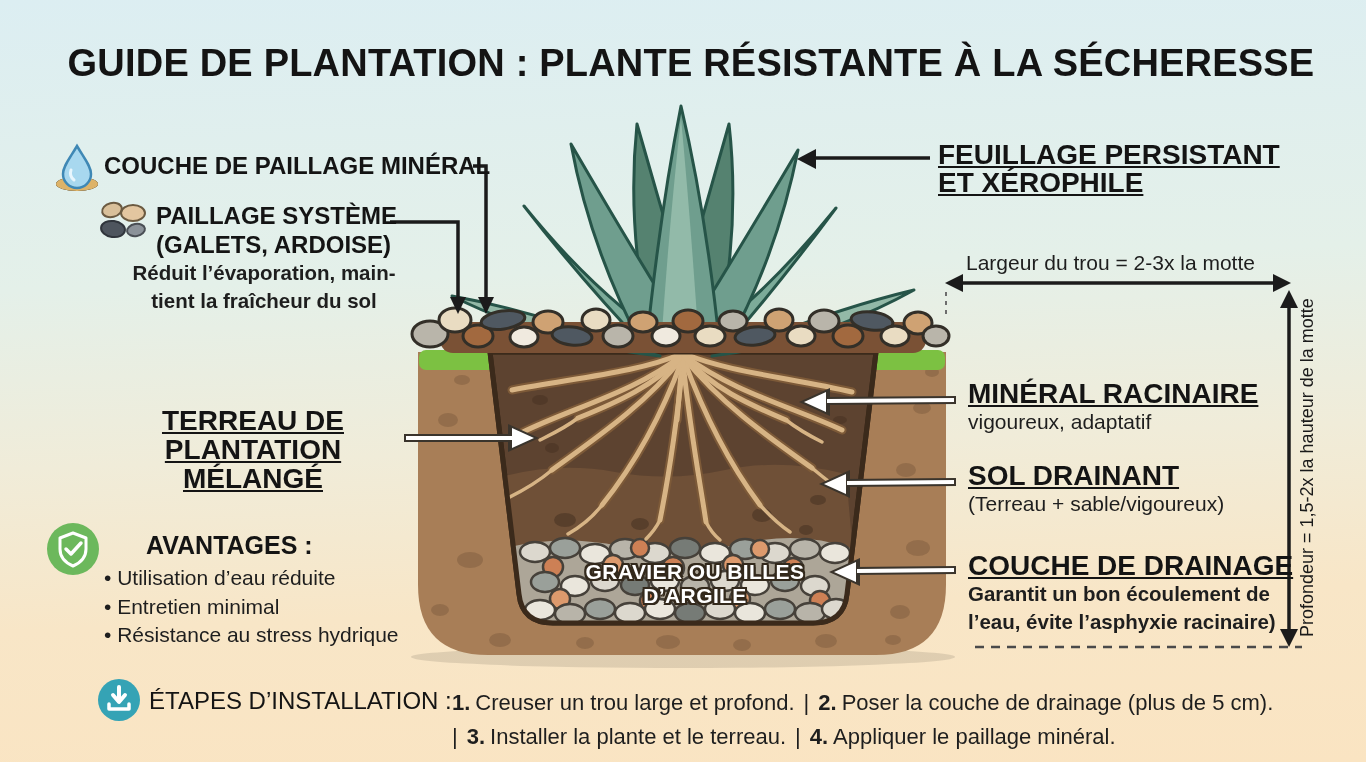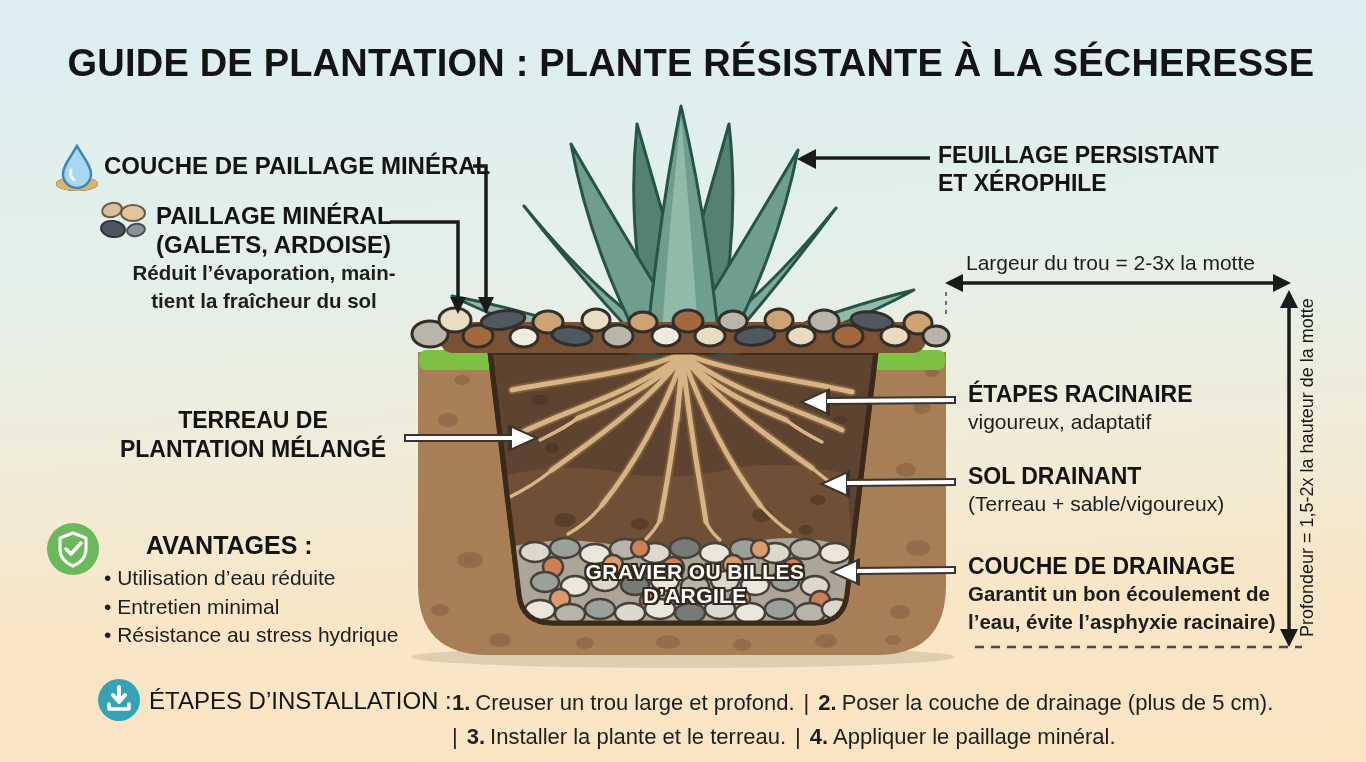--- a/index.html
+++ b/index.html
@@ -3,21 +3,21 @@
 <meta charset="utf-8">
 <style>
   html,body{margin:0;padding:0;}
   body{font-family:"Liberation Sans","DejaVu Sans",sans-serif;color:#1b1b1b;}
   .stage{position:relative;width:1366px;height:762px;overflow:hidden;
          background:linear-gradient(178deg,#dceef2 0%,#e4f0e9 36%,#f0ecd9 58%,#f8e6c7 78%,#fae4c2 100%);}
   .abs{position:absolute;}
   .title{left:0;top:34px;width:1366px;text-align:center;font-size:38px;font-weight:700;
          letter-spacing:.2px;color:#141414;}
   .b24{font-size:24px;font-weight:700;line-height:29px;color:#141414;}
-  .b23{font-size:23px;font-weight:700;line-height:28px;color:#141414;}
+  .b23{font-size:28px;font-weight:700;line-height:28px;color:#141414;text-decoration:underline;}
   .r21{font-size:21px;font-weight:400;line-height:27px;color:#1e1e1e;}
   .r20{font-size:20.5px;font-weight:700;line-height:28px;color:#1e1e1e;}
   .center{text-align:center;}
   .gravel-label{left:532px;top:560px;width:326px;text-align:center;font-size:21px;font-weight:700;
     letter-spacing:.4px;color:#fff;
     text-shadow:-2px 0 0 #33291c,2px 0 0 #33291c,0 -2px 0 #33291c,0 2px 0 #33291c,
                 -2px -2px 0 #33291c,2px 2px 0 #33291c,-2px 2px 0 #33291c,2px -2px 0 #33291c;}
   .v-label{left:1297px;top:286px;height:364px;width:26px;writing-mode:vertical-rl;
     transform:rotate(180deg);font-size:18px;color:#1a1a1a;text-align:center;}
   .adv-list div{font-size:21px;line-height:28.5px;color:#1e1e1e;}
@@ -259,21 +259,21 @@
 
   <span class="abs" style="left:98px;top:200px;">
     <svg width="54" height="44" viewBox="0 0 54 44">
       <ellipse cx="14" cy="10" rx="10" ry="7" fill="#d9c09a" stroke="#6b5a41" stroke-width="2" transform="rotate(-14 14 10)"></ellipse>
       <ellipse cx="35" cy="13" rx="12" ry="8" fill="#e3c6a0" stroke="#6b5a41" stroke-width="2"></ellipse>
       <ellipse cx="15" cy="29" rx="12" ry="8" fill="#4e555e" stroke="#30353c" stroke-width="2" transform="rotate(8 15 29)"></ellipse>
       <ellipse cx="38" cy="30" rx="9" ry="6" fill="#8b9299" stroke="#4a4f55" stroke-width="2" transform="rotate(-10 38 30)"></ellipse>
     </svg>
   </span>
   <div class="abs b24" style="left:156px;top:201px;">
-    <div>PAILLAGE MINÉRAL</div>
+    <div>PAILLAGE SYSTÈME</div>
     <div>(GALETS, ARDOISE)</div>
   </div>
   <div class="abs r20 center" style="left:118px;top:259px;width:292px;">
     <div>Réduit l’évaporation, main-</div>
     <div>tient la fraîcheur du sol</div>
   </div>
 
   <div class="abs b23 center" style="left:112px;top:406px;width:282px;line-height:29px;">
     <div>TERREAU DE</div>
     <div>PLANTATION MÉLANGÉ</div>
@@ -296,21 +296,21 @@
   <div class="abs b23" style="left:938px;top:141px;">
     <div>FEUILLAGE PERSISTANT</div>
     <div>ET XÉROPHILE</div>
   </div>
 
   <div class="abs r21" style="left:966px;top:249px;">Largeur du trou = 2-3x la motte</div>
 
   <div class="abs v-label">Profondeur = 1,5-2x la hauteur de la motte</div>
 
   <div class="abs" style="left:968px;top:380px;">
-    <div class="b23">ÉTAPES RACINAIRE</div>
+    <div class="b23">MINÉRAL RACINAIRE</div>
     <div class="r21">vigoureux, adaptatif</div>
   </div>
 
   <div class="abs" style="left:968px;top:462px;">
     <div class="b23">SOL DRAINANT</div>
     <div class="r21">(Terreau + sable/vigoureux)</div>
   </div>
 
   <div class="abs" style="left:968px;top:552px;">
     <div class="b23">COUCHE DE DRAINAGE</div>

